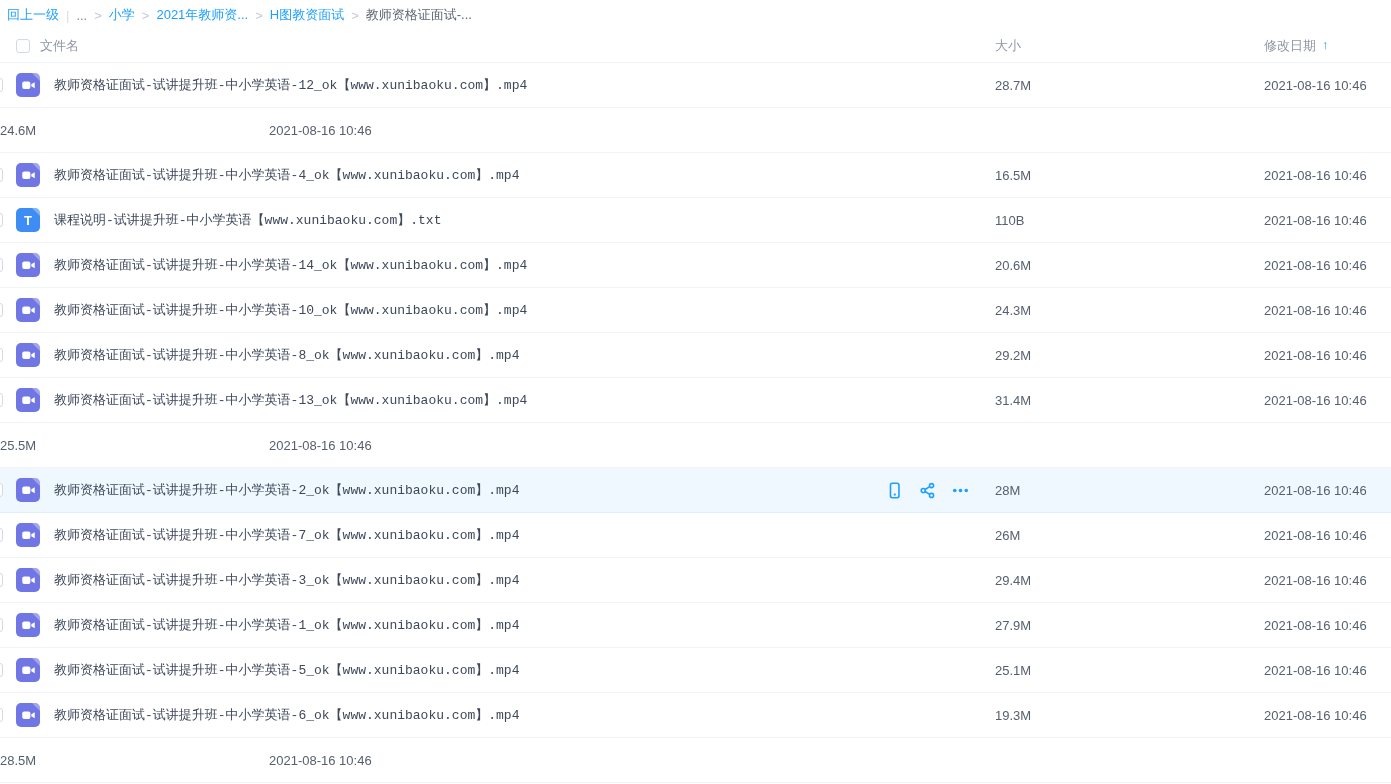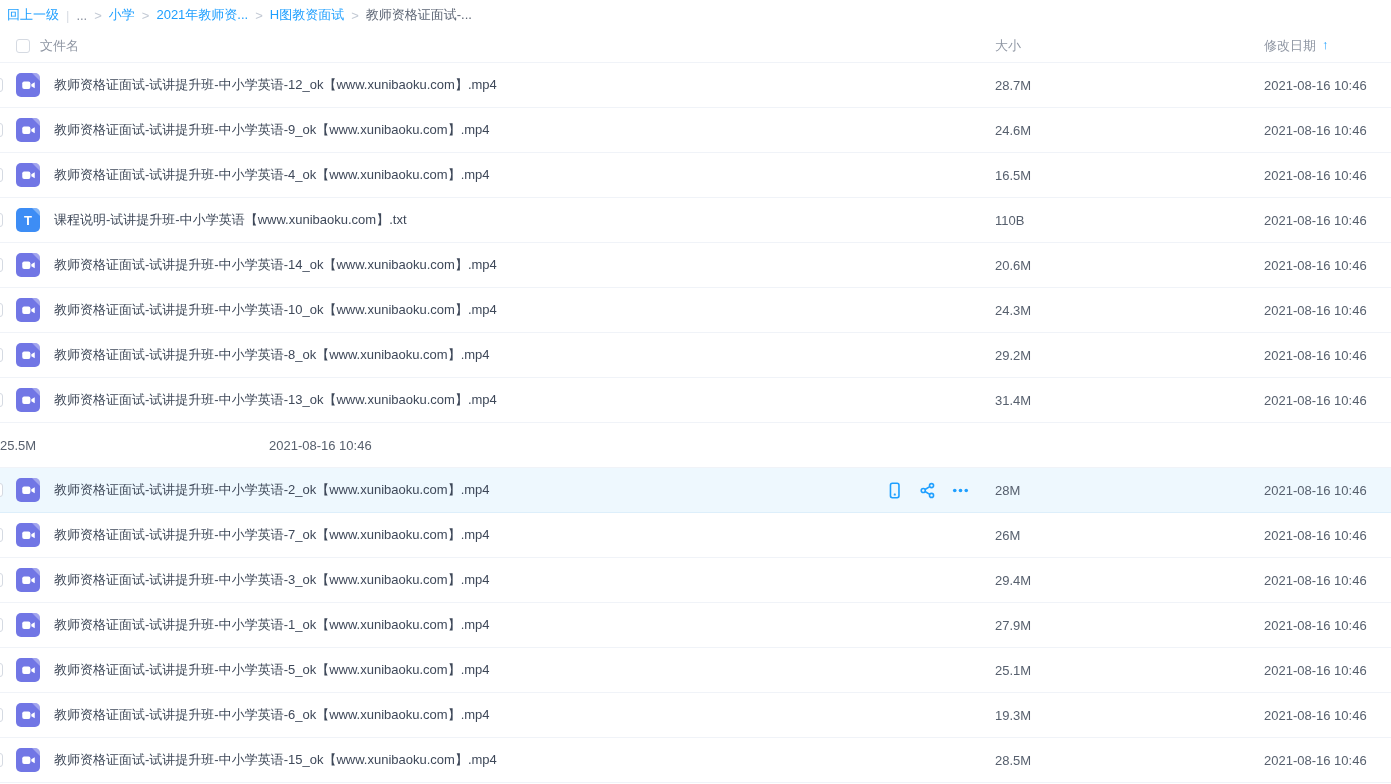--- a/index.html
+++ b/index.html
@@ -60,21 +60,21 @@
   .icon-text{background:var(--text-bg);}
   .fold{
     position:absolute;top:0;right:0;width:8px;height:8px;
     background:rgba(255,255,255,.35);
     -webkit-clip-path:polygon(0 0,100% 100%,100% 0);
     clip-path:polygon(0 0,100% 100%,100% 0);
   }
   .glyph-text{color:#fff;font-size:13px;font-weight:bold;line-height:1;}
   .file-name{
     margin-left:14px;font-size:13px;color:var(--name-color);
-    white-space:nowrap;overflow:hidden;text-overflow:ellipsis;
+    white-space:nowrap;overflow:hidden;text-overflow:ellipsis;font-family:Liberation Mono, monospace;
   }
   .row .cell-size,.row .cell-date{color:var(--meta-color);}
   .row-actions{
     margin-left:auto;margin-right:26px;flex:none;
     display:flex;align-items:center;gap:16px;
   }
   .action{color:var(--accent);display:flex;align-items:center;cursor:pointer;}
 </style>
 </head>
 <body>
@@ -118,33 +118,20 @@
         <span class="fold"></span>
       </span>
       <span class="file-name">教师资格证面试-试讲提升班-中小学英语-12_ok【www.xunibaoku.com】.mp4</span>
 
     </div>
     <span class="cell-size">28.7M</span>
     <span class="cell-date">2021-08-16 10:46</span>
   </div>
 
   <div class="row">
-    <div class="cell-name">
-      <span class="checkbox"></span>
-      <span class="file-icon icon-video">
-        <svg class="glyph-video" viewBox="0 0 24 24" width="15" height="15">
-          <rect x="2" y="5.5" width="13" height="12" rx="3" fill="#ffffff"></rect>
-          <path d="M16.5 10 L22 6.6 V16.4 L16.5 13 Z" fill="#ffffff"></path>
-        </svg>
-
-        <span class="fold"></span>
-      </span>
-      <span class="file-name">教师资格证面试-试讲提升班-中小学英语-9_ok【www.xunibaoku.com】.mp4</span>
-
-    </div>
     <span class="cell-size">24.6M</span>
     <span class="cell-date">2021-08-16 10:46</span>
   </div>
 
   <div class="row">
     <div class="cell-name">
       <span class="checkbox"></span>
       <span class="file-icon icon-video">
         <svg class="glyph-video" viewBox="0 0 24 24" width="15" height="15">
           <rect x="2" y="5.5" width="13" height="12" rx="3" fill="#ffffff"></rect>
@@ -377,29 +364,16 @@
         <span class="fold"></span>
       </span>
       <span class="file-name">教师资格证面试-试讲提升班-中小学英语-6_ok【www.xunibaoku.com】.mp4</span>
 
     </div>
     <span class="cell-size">19.3M</span>
     <span class="cell-date">2021-08-16 10:46</span>
   </div>
 
   <div class="row">
-    <div class="cell-name">
-      <span class="checkbox"></span>
-      <span class="file-icon icon-video">
-        <svg class="glyph-video" viewBox="0 0 24 24" width="15" height="15">
-          <rect x="2" y="5.5" width="13" height="12" rx="3" fill="#ffffff"></rect>
-          <path d="M16.5 10 L22 6.6 V16.4 L16.5 13 Z" fill="#ffffff"></path>
-        </svg>
-
-        <span class="fold"></span>
-      </span>
-      <span class="file-name">教师资格证面试-试讲提升班-中小学英语-15_ok【www.xunibaoku.com】.mp4</span>
-
-    </div>
     <span class="cell-size">28.5M</span>
     <span class="cell-date">2021-08-16 10:46</span>
   </div>
 </div>
 
 </body></html>

